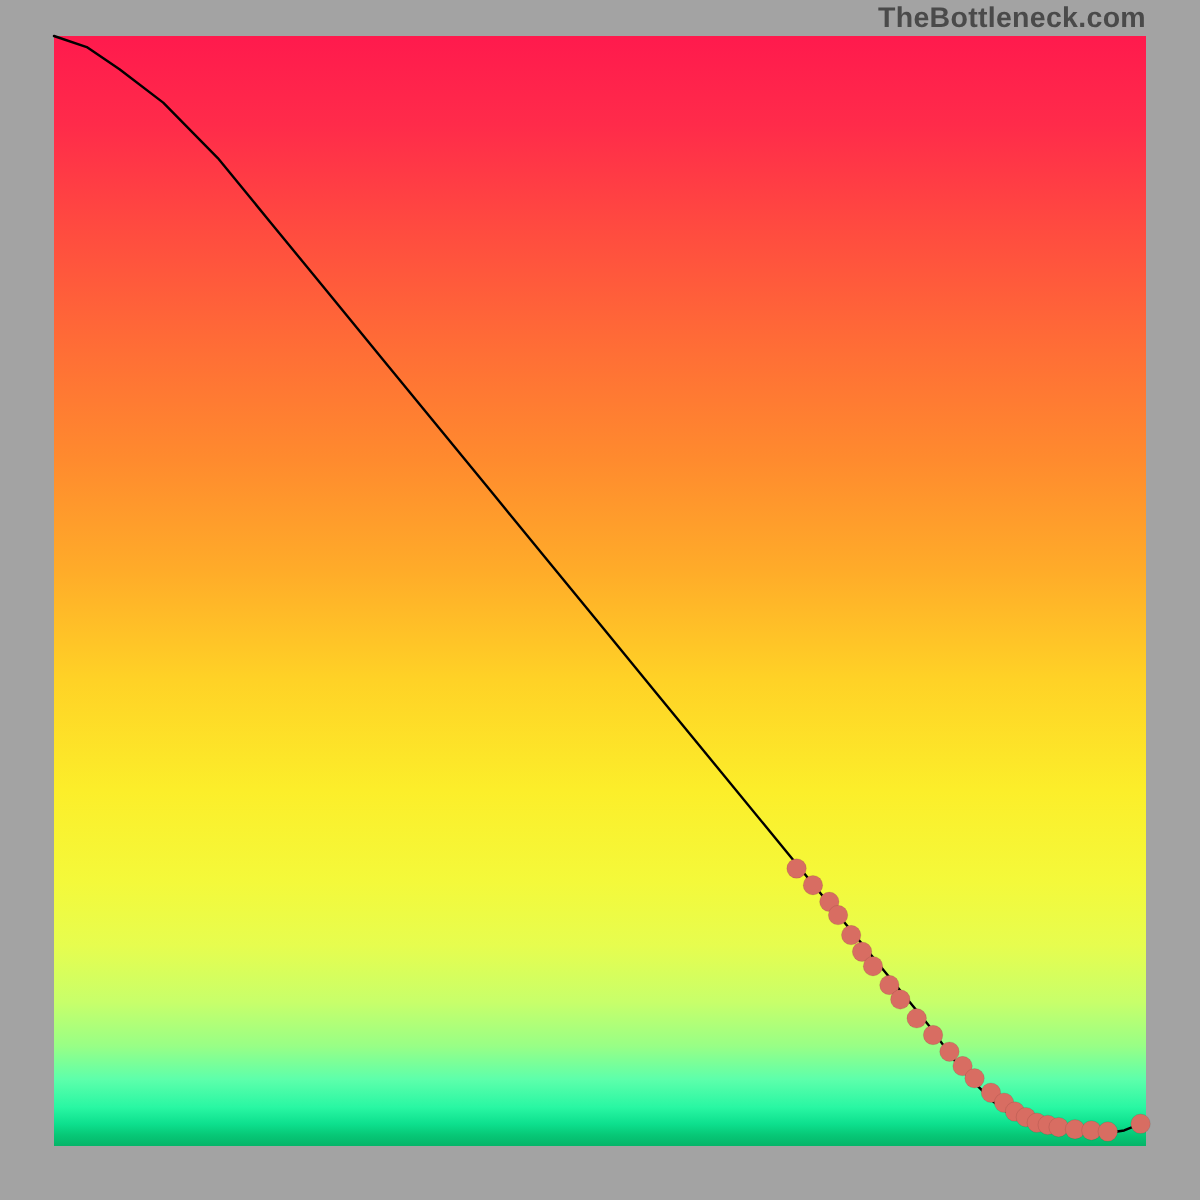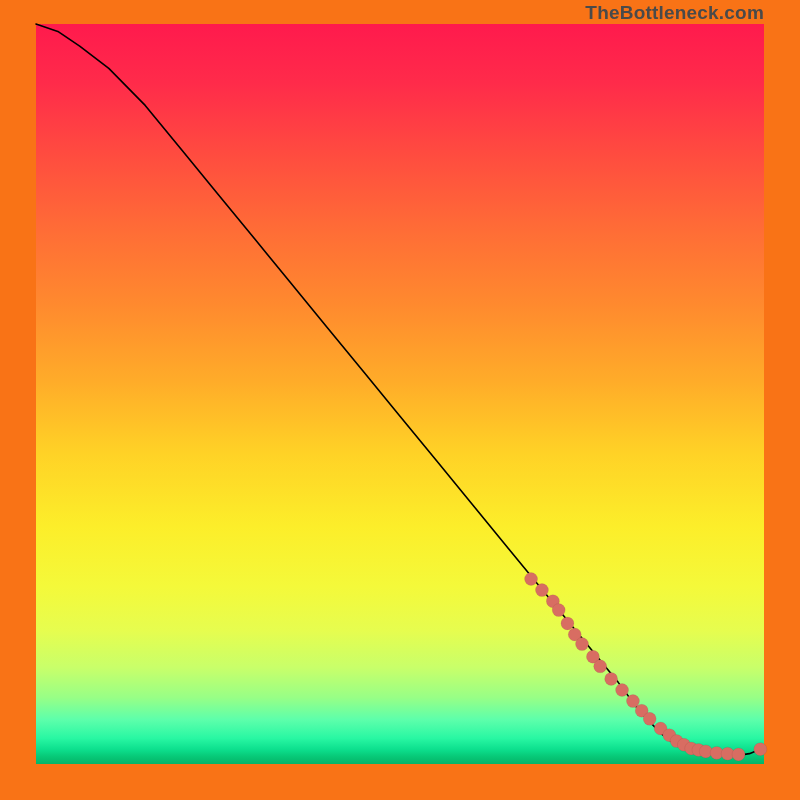--- a/index.html
+++ b/index.html
@@ -1,21 +1,21 @@
 <!DOCTYPE html>
 <html><head>
 <meta charset="utf-8">
 <style>
   * { margin: 0; padding: 0; box-sizing: border-box; }
   html, body { width: 800px; height: 800px; overflow: hidden; background: #000; }
   .stage {
     position: relative;
     width: 800px;
     height: 800px;
-    background: #f97316;
+    background: #a3a3a3;
   }
   .plot-area {
     position: absolute;
     left: 36px;
     top: 24px;
     width: 728px;
     height: 740px;
     background: linear-gradient(to bottom,
       #ff1a4d 0%,
       #ff2b4a 8%,

